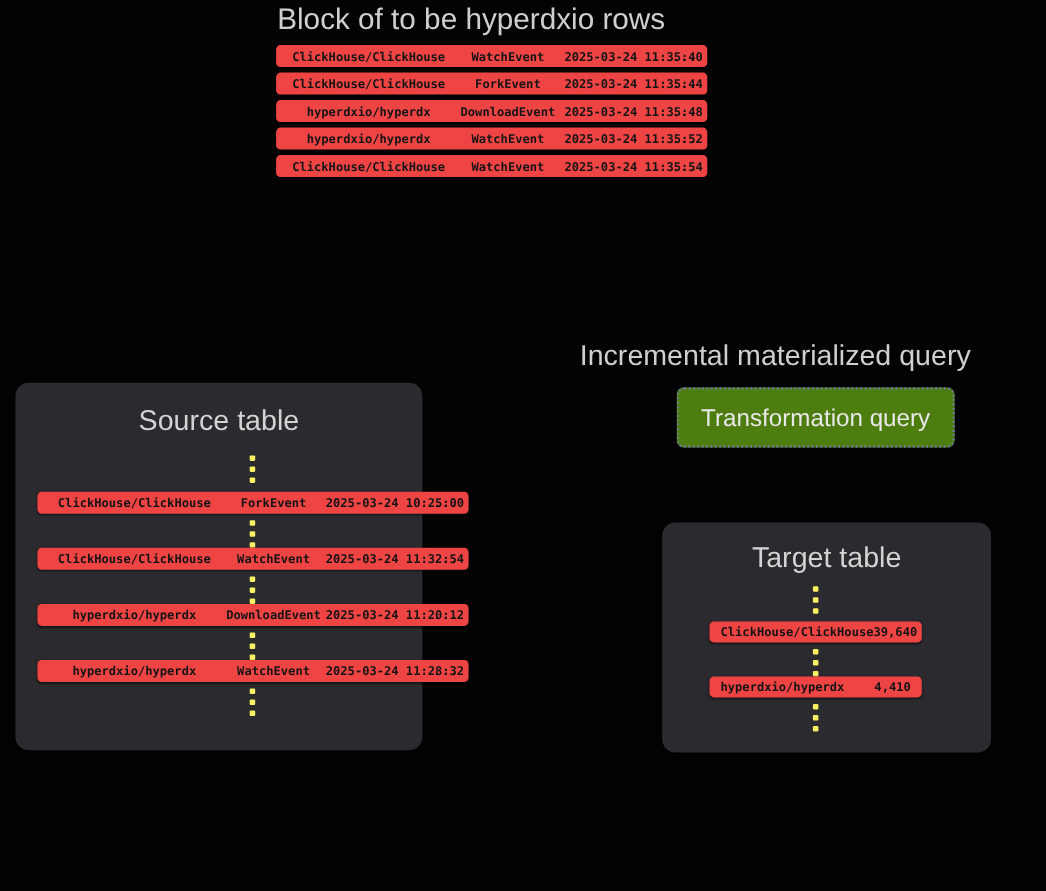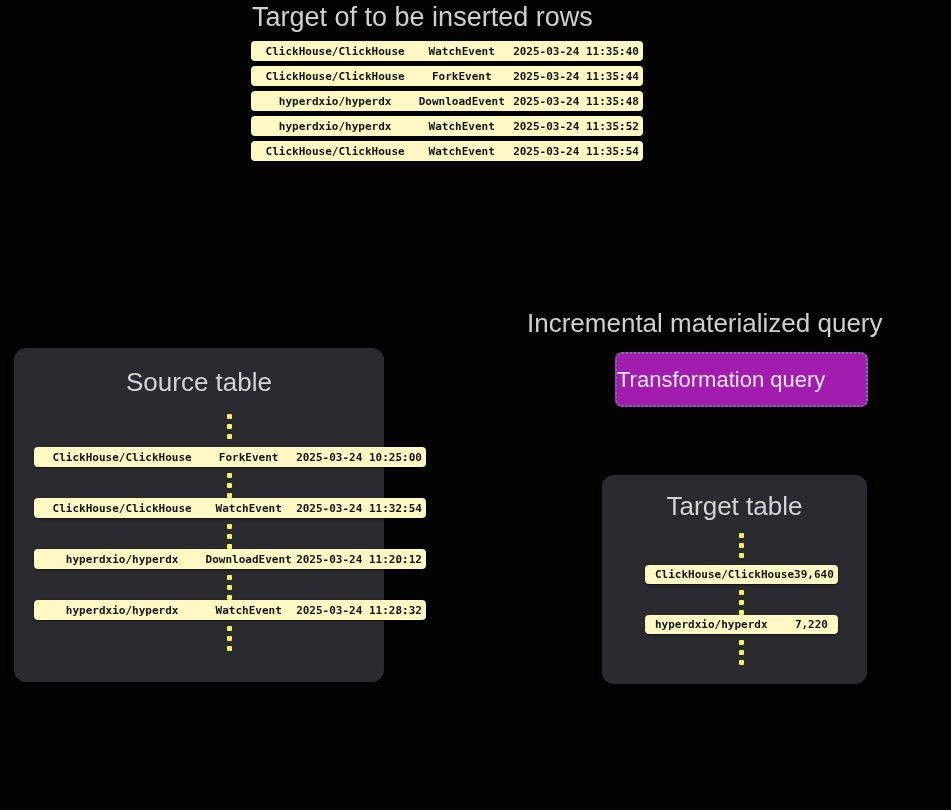--- a/index.html
+++ b/index.html
@@ -21,21 +21,21 @@
     position: absolute;
     color: #cfcfcf;
     font-family: "Liberation Sans", sans-serif;
     font-weight: 400;
     white-space: nowrap;
   }
 
   
   .yrow {
     position: absolute;
-    background: #fef9c3;
+    background: #ef4444;
     color: #141414;
     border-radius: 4px;
     font-family: "DejaVu Sans Mono", monospace;
     font-weight: 700;
     display: flex;
     align-items: center;
     box-sizing: border-box;
     box-shadow: 0 1px 2px rgba(0,0,0,0.55);
     overflow: hidden;
   }
@@ -98,58 +98,58 @@
     height: 20px;
     font-size: 11px;
     padding: 0 9px;
   }
   #source-panel .c-repo  { width: 160px; text-align: center; }
   #source-panel .c-event { width: 96px;  text-align: center; }
   #source-panel .c-ts    { width: 98px;  text-align: center; }
   #source-panel .c-dots  { flex: 1;      text-align: right; letter-spacing: 1px; }
 
   
-  #target-panel { left: 602px; top: 475px; width: 265px; height: 209px; }
+  #target-panel { left: 602px; top: 475px; width: 299px; height: 209px; }
   #target-title { top: 16px; }
   #target-panel .yrow {
     left: 43px;
     width: 193px;
     height: 19px;
     font-size: 11px;
     padding: 0 10px;
     justify-content: space-between;
   }
   #target-panel .c-repo { text-align: left; }
   #target-panel .c-num  { text-align: left; }
 
   
   #mv-title { left: 527px; top: 308px; font-size: 26px; }
   #transformation-query {
     position: absolute;
     left: 615px; top: 352px;
     width: 253px; height: 55px;
-    background: #a21caf;
+    background: #4d7c0f;
     border: 2px dotted #6e8098;
     border-radius: 7px;
     display: flex;
     align-items: center;
-    justify-content: flex-start;
+    justify-content: center;
     box-sizing: border-box;
     color: #e8e8e8;
     font-size: 22px;
     font-family: "Liberation Sans", sans-serif;
     white-space: nowrap;
   }
 
   #block-title { left: 252px; top: 2px; font-size: 27px; }
 </style>
 </head>
 <body>
 
-<div class="heading" id="block-title">Target of to be inserted rows</div>
+<div class="heading" id="block-title">Block of to be hyperdxio rows</div>
 
 <div id="insert-block">
   <div class="yrow">
     <span class="c-repo">ClickHouse/ClickHouse</span>
     <span class="c-event">WatchEvent</span>
     <span class="c-ts">2025-03-24 11:35:40</span>
     <span class="c-dots">...</span>
   </div>
   <div class="yrow">
     <span class="c-repo">ClickHouse/ClickHouse</span>
@@ -260,21 +260,21 @@
   </div>
 
   <div class="vdots" style="left:136px; top:115px; width:6px; height:25px;">
       <i></i>
       <i></i>
       <i></i>
     </div>
 
   <div class="yrow" style="top:140px;">
     <span class="c-repo">hyperdxio/hyperdx</span>
-    <span class="c-num">7,220</span>
+    <span class="c-num">4,410</span>
   </div>
 
   <div class="vdots" style="left:136px; top:165px; width:6px; height:25px;">
       <i></i>
       <i></i>
       <i></i>
     </div>
 </div>
 
 </body></html>

